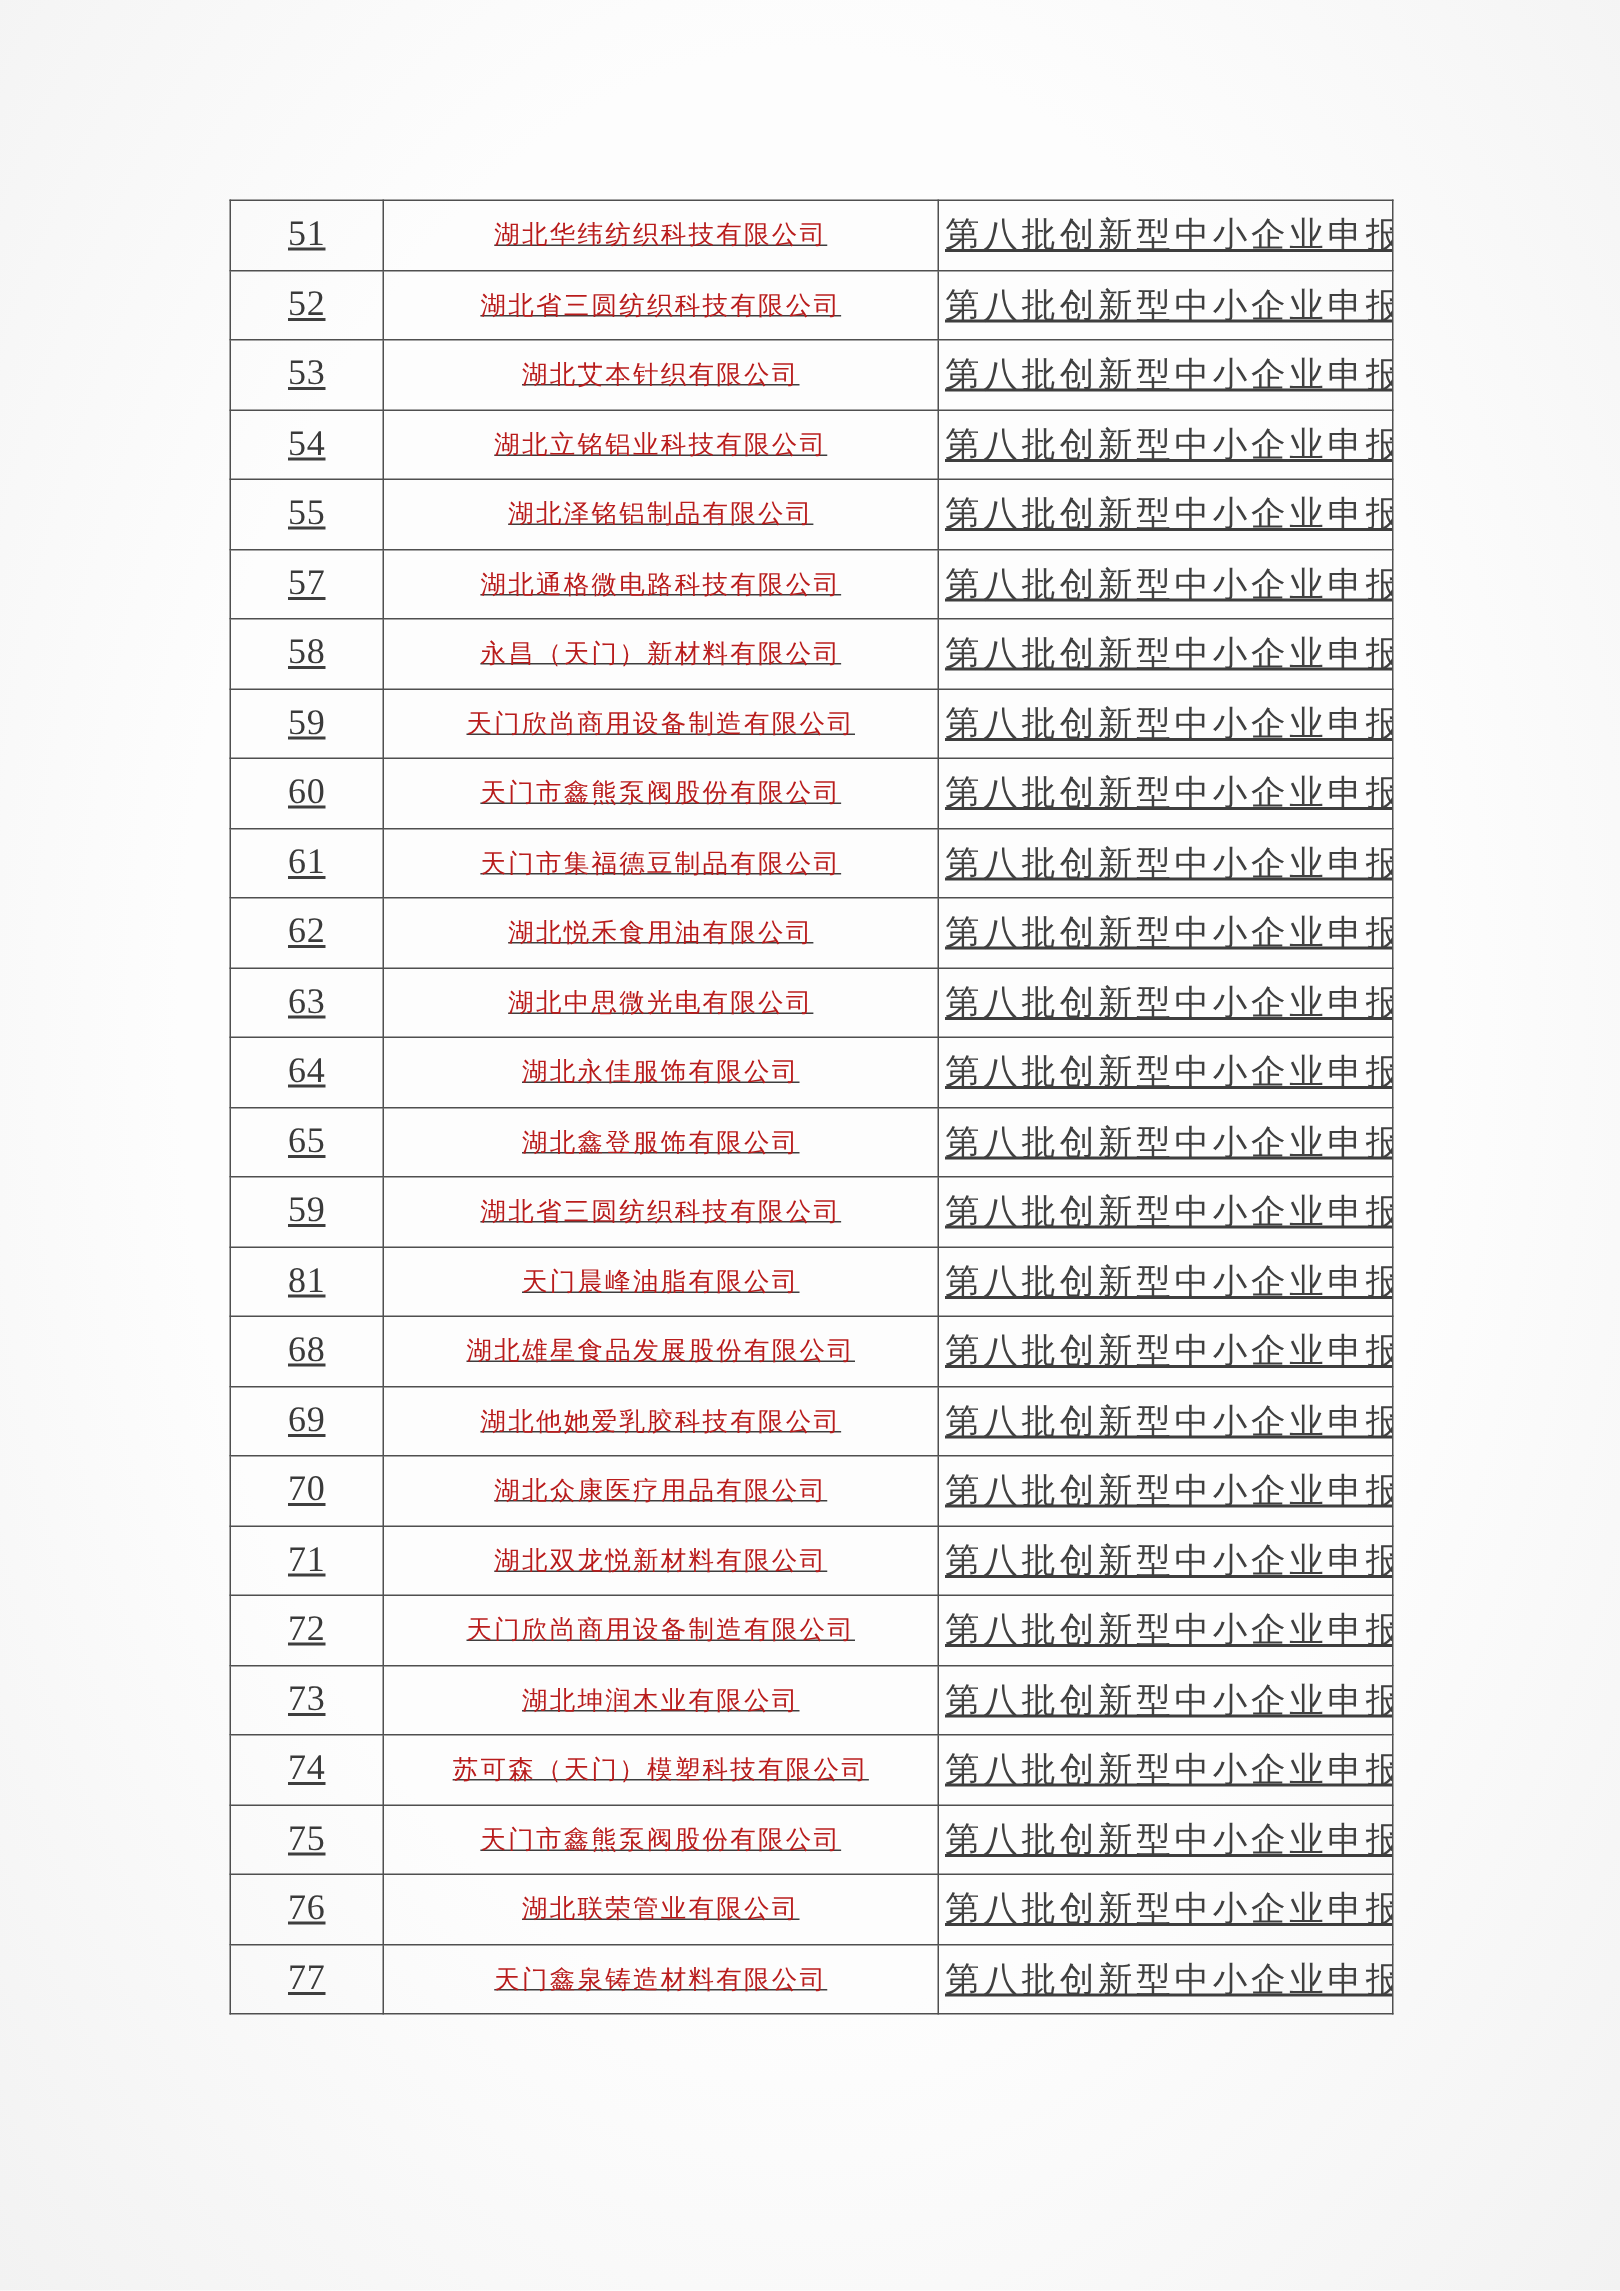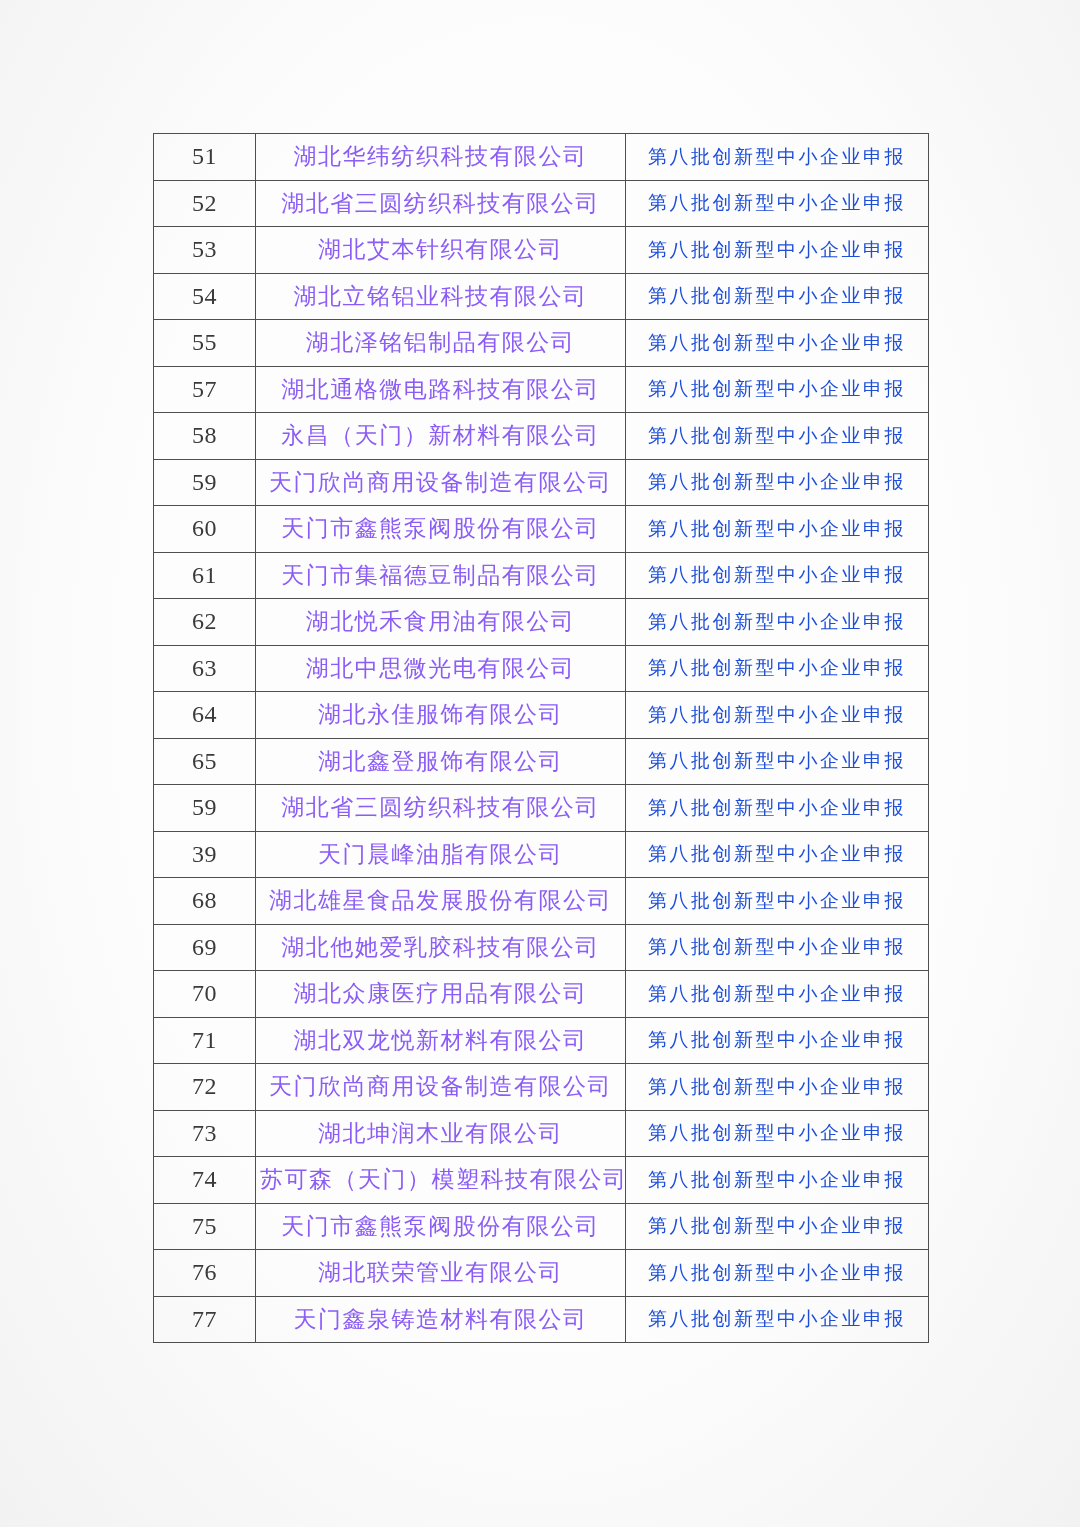--- a/index.html
+++ b/index.html
@@ -31,35 +31,36 @@
   table.company-table td {
     border: 1px solid #4f4f4f;
     text-align: center;
     vertical-align: middle;
     padding: 0 4px;
     overflow: hidden;
     white-space: nowrap;
   }
   table.company-table tr {
     height: 46.5px;
+    text-decoration: underline;
   }
   .row-number-cell {
     font-size: 24px;
     letter-spacing: 0.5px;
     color: #3a3a3a;
   }
   .company-name-cell {
+    font-size: 17px;
+    letter-spacing: 1.5px;
+    color: #b91c1c;
+  }
+  .application-batch-cell {
     font-size: 23px;
-    letter-spacing: 1.5px;
-    color: #8b5cf6;
-  }
-  .application-batch-cell {
-    font-size: 19px;
     letter-spacing: 2.5px;
-    color: #1d4ed8;
+    color: #404040;
   }
   col.c-no { width: 102px; }
   col.c-company { width: 370px; }
   col.c-batch { width: 303px; }
 </style>
 </head>
 <body>
 
 <div class="doc-page">
   <table class="company-table">
@@ -138,21 +139,21 @@
           <td class="row-number-cell">65</td>
           <td class="company-name-cell">湖北鑫登服饰有限公司</td>
           <td class="application-batch-cell">第八批创新型中小企业申报</td>
         </tr>
         <tr>
           <td class="row-number-cell">59</td>
           <td class="company-name-cell">湖北省三圆纺织科技有限公司</td>
           <td class="application-batch-cell">第八批创新型中小企业申报</td>
         </tr>
         <tr>
-          <td class="row-number-cell">39</td>
+          <td class="row-number-cell">81</td>
           <td class="company-name-cell">天门晨峰油脂有限公司</td>
           <td class="application-batch-cell">第八批创新型中小企业申报</td>
         </tr>
         <tr>
           <td class="row-number-cell">68</td>
           <td class="company-name-cell">湖北雄星食品发展股份有限公司</td>
           <td class="application-batch-cell">第八批创新型中小企业申报</td>
         </tr>
         <tr>
           <td class="row-number-cell">69</td>

